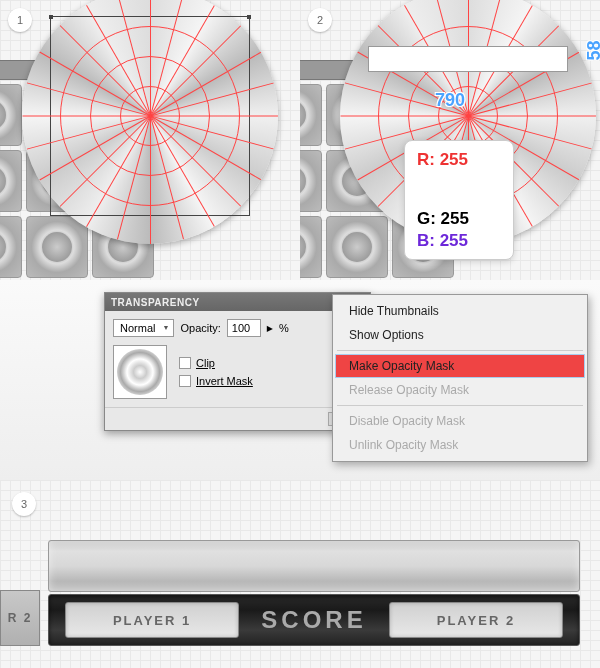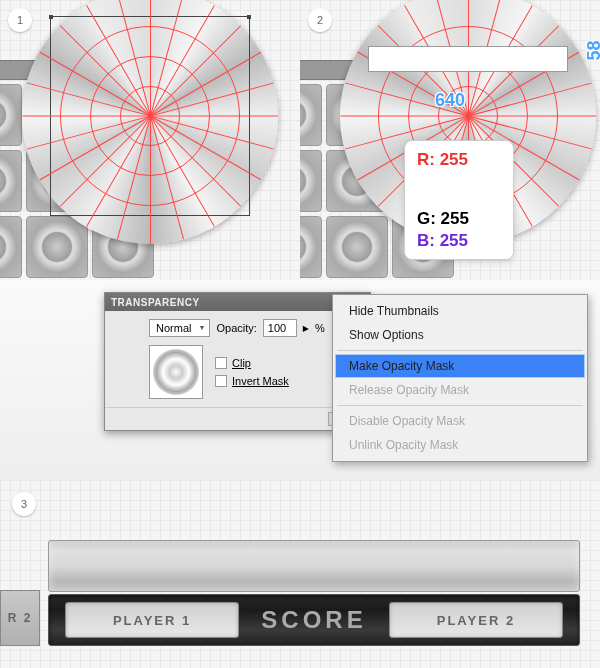--- a/index.html
+++ b/index.html
@@ -31,39 +31,39 @@
   .rgb-box { position:absolute; top:140px; left:104px; width:110px; background:#fff; border:1px solid #ccc; border-radius:8px; padding:8px 12px; box-shadow:0 2px 6px rgba(0,0,0,.15); font-size:17px; font-weight:bold; z-index:7; line-height:1.25; }
   .rgb-r { color:#e33; } .rgb-g { color:#000000;margin-top:38px; } .rgb-b { color:#6d28d9; }
   
   
   .middle { height: 200px; background: linear-gradient(#fafafa, #eee); position: relative; padding: 14px 0; }
   
   .transp-panel { position: absolute; left: 104px; top: 12px; width: 267px; background: #e8e8e8; border: 1px solid #888; box-shadow: 0 3px 8px rgba(0,0,0,.35); }
   .tp-head { background: linear-gradient(#777,#666); color:#eee; font-size:10px; padding:3px 6px; display:flex; justify-content:space-between; align-items:center; font-weight:bold; letter-spacing:0.5px; }
   .tp-icons { display:flex; gap:2px; }
   .tp-icon { width:12px; height:12px; display:flex; align-items:center; justify-content:center; }
-  .tp-body { padding:8px;margin-left:36px; }
+  .tp-body { padding:8px; }
   .tp-row1 { display:flex; align-items:center; gap:6px; margin-bottom:8px; }
   .tp-select { background:#fff; border:1px solid #999; padding:2px 18px 2px 6px; font-size:11px; position:relative; }
   .tp-select::after { content:'▼'; position:absolute; right:4px; font-size:7px; color:#555; top:4px; }
   .tp-opa-lbl { font-size:11px; }
   .tp-input { width:34px; background:#fff; border:1px solid #999; padding:2px 4px; font-size:11px; }
   .tp-row2 { display:flex; gap:12px; align-items:center;text-decoration:underline; }
   .thumb-wrap { width:54px; height:54px; border:1px solid #999; background:#fff; padding:3px; }
   .thumb { width:100%; height:100%; background: radial-gradient(circle, #fff 0%, #ccc 20%, #fff 40%, #aaa 60%, #eee 80%, #bbb 100%); border-radius:50%; }
   .tp-checks { display:flex; flex-direction:column; gap:6px; }
   .tp-check { display:flex; align-items:center; gap:5px; font-size:11px; }
   .cbx { width:12px; height:12px; background:#fff; border:1px solid #999; }
   .tp-foot { border-top:1px solid #ccc; padding:4px; display:flex; justify-content:flex-end; gap:6px; }
   .foot-icon { width:16px; height:14px; border:1px solid #aaa; background:#ddd; }
   
   .ctx-menu { position:absolute; left:332px; top:14px; width:256px; background:#f0f0f0; border:1px solid #999; box-shadow:2px 3px 8px rgba(0,0,0,.3); padding:4px 2px; font-size:12px; }
   .ctx-item { padding:5px 14px; color:#222; }
   .ctx-item.disabled { color:#aaa; }
-  .ctx-item.hover { background:#3b82f6; border:1px solid #a8cdee; padding:4px 13px; }
+  .ctx-item.hover { background:#ef4444; border:1px solid #a8cdee; padding:4px 13px; }
   .ctx-sep { height:1px; background:#ccc; margin:3px 2px; }
   
   
   .bottom { height: 188px; position: relative; }
   .bottom .badge { top: 12px; left: 12px; }
   .score-outer { position:absolute; left:48px; right:20px; top:60px; height:115px; }
   .metal-bar { height:52px; background:linear-gradient(#c8c8c8,#e0e0e0 20%,#d8d8d8 50%,#b8b8b8 80%,#c0c0c0); border:1px solid #999; border-radius:3px; box-shadow: inset 0 0 8px rgba(255,255,255,.5); }
   .dark-bar { height:52px; background:linear-gradient(#2a2a2a,#1a1a1a 30%,#3a3a3a 70%,#222); border:1px solid #555; border-radius:3px; margin-top:2px; display:flex; align-items:center; justify-content:space-around; box-shadow: inset 0 2px 4px rgba(0,0,0,.6); padding:4px 10px; }
   .db-slot { flex:1; background:linear-gradient(#d0d0d0,#e8e8e8); margin:6px; height:36px; border-radius:3px; border:1px solid #888; display:flex; align-items:center; justify-content:center; color:#666; font-size:13px; letter-spacing:2px; font-weight:bold; box-shadow: inset 0 0 4px rgba(0,0,0,.2); }
   .db-center { flex:0.8; display:flex; align-items:center; justify-content:center; color:#aaa; font-size:24px; letter-spacing:4px; font-weight:bold; }
@@ -150,21 +150,21 @@
         <div class="rl" style="transform:rotate(120deg)"></div>
           <div class="rl" style="transform:rotate(135deg)"></div>
         <div class="rl" style="transform:rotate(150deg)"></div>
           <div class="rl" style="transform:rotate(165deg)"></div>
         <div class="rc" style="width:60px;height:60px;margin:-30px"></div>
         <div class="rc" style="width:120px;height:120px;margin:-60px"></div>
         <div class="rc" style="width:180px;height:180px;margin:-90px"></div>
       </div>
     </div>
     <div class="white-rect"></div>
-    <div class="dim-h">640</div>
+    <div class="dim-h">790</div>
     <div class="dim-v">58</div>
     <div class="rgb-box">
       <div class="rgb-r">R: 255</div>
       <div class="rgb-g">G: 255</div>
       <div class="rgb-b">B: 255</div>
     </div>
   </div>
 </div>
 
 <div class="middle">

